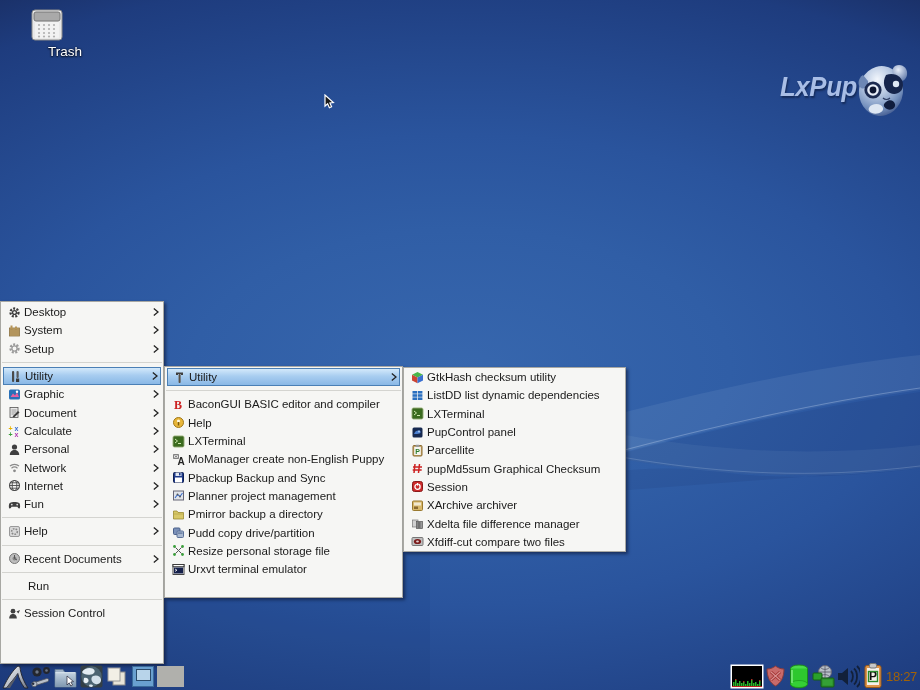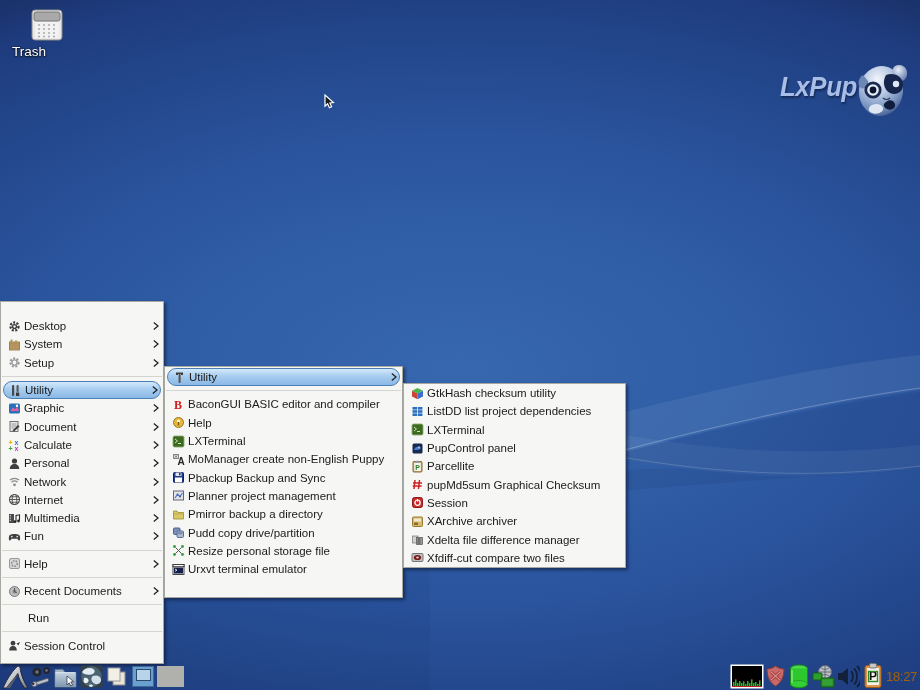--- a/index.html
+++ b/index.html
@@ -5,28 +5,28 @@
 background:radial-gradient(ellipse 900px 470px at 460px 370px,#3767ae 0%,#305ea6 30%,#2a549d 50%,#254a90 65%,#1e3c7e 85%,#182a5c 100%);}
 #waves{position:absolute;left:0;top:0;}
 .abs{position:absolute;}
 
 .menu{position:absolute;background:#f6f6f4;border:1px solid #a8a8a3;box-shadow:2px 2px 3px rgba(10,15,40,.55);box-sizing:border-box;}
 .mi{display:flex;align-items:center;height:18.3px;padding:0 4px 0 7px;box-sizing:border-box;}
 .mi .ic{width:13px;height:13px;flex:0 0 13px;margin-right:3px;}
 .mi .t{font-size:11.5px;color:#1a1a1a;white-space:nowrap;}
 .sep{height:1px;background:#d4d4d0;margin:4px 1px;}
 .arr{margin-left:auto;width:6px;height:8px;flex:0 0 6px;}
-.hl{background:linear-gradient(#d3e9fb,#a8cdf0 45%,#8ab8e6);border:1px solid #4a7fb5;border-radius:9px;margin:0 2px;padding:0 2px 0 5px;}
+.hl{background:linear-gradient(#d3e9fb,#a8cdf0 45%,#8ab8e6);border:1px solid #4a7fb5;border-radius:0;margin:0 2px;padding:0 2px 0 5px;}
 
 #clock{position:absolute;left:886px;top:669px;font-size:13px;color:#a16207;letter-spacing:-0.3px;}
 .tbtn{position:absolute;left:190px;top:690px;width:119px;height:21px;border-radius:9px;
 background:linear-gradient(#aebacc,#8e9db5 55%,#8190a9);border:1px solid #c3cdda;box-sizing:border-box;
 display:flex;align-items:center;font-size:11px;color:#16253f;}
 
-#trash{position:absolute;left:12px;top:8px;width:70px;text-align:left;}
+#trash{position:absolute;left:12px;top:8px;width:70px;text-align:right;}
 #trash .lbl{margin-top:2px;font-size:13.5px;color:#fff;text-shadow:0 1px 2px rgba(0,0,0,0.9),0 0 2px rgba(0,0,0,0.7);}
 
 #lxpup{position:absolute;left:780px;top:71px;font-style:italic;font-weight:bold;font-size:28px;color:#a9bee6;letter-spacing:-0.4px;transform:scaleX(0.92);transform-origin:0 0;text-shadow:1px 2px 2px rgba(10,20,50,.55);}
 </style></head>
 <body>
 <div id="desk"></div>
 <svg id="waves" width="920" height="690">
  <path d="M430 505 C 560 470 740 415 920 390 L 920 355 C 740 375 560 430 430 465 Z" fill="rgba(205,220,245,0.09)"></path>
  <path d="M430 425 C 560 440 700 495 920 468 L 920 445 C 700 470 560 415 430 402 Z" fill="rgba(205,220,245,0.07)"></path>
  <path d="M430 503 C 560 468 740 413 920 388" stroke="rgba(215,230,250,0.30)" stroke-width="1.1" fill="none"></path>
@@ -86,21 +86,21 @@
  <circle cx="18" cy="28" r="3.4" fill="#0c1530"></circle>
  <path d="M31 40 C 34 37 39 38 40 42 C 41 46 36 49 32 47 C 28 45 28 42 31 40 Z" fill="#101d3e"></path>
  <path d="M17 43 C 21 41 27 42 28 46 C 29 50 22 53 17 51 C 12 49 13 45 17 43 Z" fill="#dde6f2"></path>
  <path d="M28 36 C 30 38 33 38 35 36" stroke="#2a3a60" stroke-width="1.2" fill="none"></path>
 </svg>
 
 <svg class="abs" style="left:324px;top:94px;" width="11" height="16" viewBox="0 0 11 16">
  <path d="M1 1 L1 12.2 L3.6 9.8 L5.4 13.8 L7.6 12.8 L5.9 9 L9.4 8.6 Z" fill="#1a1a1a" stroke="#fff" stroke-width="1.2"></path>
 </svg>
 
-<div class="menu" id="m1" style="left:0;top:301px;width:164px;height:363px;padding-top:15px;">
+<div class="menu" id="m1" style="left:0;top:301px;width:164px;height:363px;padding-top:1px;">
     <div class="mi">
       <svg class="ic" viewBox="0 0 13 13">
         <circle cx="6.5" cy="6.5" r="4" fill="none" stroke="#3a3a3a" stroke-width="2.3" stroke-dasharray="2 1.4"></circle>
         <circle cx="6.5" cy="6.5" r="2.6" fill="#3a3a3a"></circle>
         <circle cx="6.5" cy="6.5" r="1.2" fill="#f6f6f4"></circle>
       </svg>
       <span class="t">Desktop</span>
       <svg class="arr" viewBox="0 0 6 8">
         <path d="M0.8 0.6 L5 4 L0.8 7.4" stroke="#222" stroke-width="1.3" fill="none"></path>
       </svg>
@@ -194,35 +194,20 @@
         <path d="M0.8 0.6 L5 4 L0.8 7.4" stroke="#222" stroke-width="1.3" fill="none"></path>
       </svg>
     </div>
     <div class="mi">
       <svg class="ic" viewBox="0 0 13 13">
         <circle cx="6.5" cy="6.5" r="5" fill="none" stroke="#4a4a4a" stroke-width="1.1"></circle>
         <ellipse cx="6.5" cy="6.5" rx="2.3" ry="5" fill="none" stroke="#4a4a4a" stroke-width="0.9"></ellipse>
         <path d="M1.5 6.5 h10 M2.2 3.8 h8.6 M2.2 9.2 h8.6" stroke="#4a4a4a" stroke-width="0.9"></path>
       </svg>
       <span class="t">Internet</span>
-      <svg class="arr" viewBox="0 0 6 8">
-        <path d="M0.8 0.6 L5 4 L0.8 7.4" stroke="#222" stroke-width="1.3" fill="none"></path>
-      </svg>
-    </div>
-    <div class="mi">
-      <svg class="ic" viewBox="0 0 13 13">
-        <rect x="1" y="2" width="5" height="9" fill="#4a4a4a"></rect>
-        <rect x="1.8" y="3" width="1" height="1.4" fill="#ddd"></rect>
-        <rect x="1.8" y="5.4" width="1" height="1.4" fill="#ddd"></rect>
-        <rect x="1.8" y="7.8" width="1" height="1.4" fill="#ddd"></rect>
-        <path d="M8 9.5 V3.5 L11.5 2.8 V8.8" stroke="#2a2a2a" stroke-width="1.1" fill="none"></path>
-        <circle cx="7" cy="9.7" r="1.4" fill="#2a2a2a"></circle>
-        <circle cx="10.5" cy="9" r="1.4" fill="#2a2a2a"></circle>
-      </svg>
-      <span class="t">Multimedia</span>
       <svg class="arr" viewBox="0 0 6 8">
         <path d="M0.8 0.6 L5 4 L0.8 7.4" stroke="#222" stroke-width="1.3" fill="none"></path>
       </svg>
     </div>
     <div class="mi">
       <svg class="ic" viewBox="0 0 13 13">
         <path d="M2 5 C0.8 5 0.5 10 1.5 10.5 C2.5 11 3.5 8.8 3.5 8.8 L9.5 8.8 C9.5 8.8 10.5 11 11.5 10.5 C12.5 10 12.2 5 11 5 C9 3.8 4 3.8 2 5 Z" fill="#3f3f3f"></path>
         <circle cx="3.8" cy="6.6" r="0.9" fill="#ddd"></circle>
         <circle cx="9.2" cy="6.6" r="0.9" fill="#ddd"></circle>
       </svg>
@@ -360,39 +345,39 @@
       <svg class="ic" viewBox="0 0 13 13">
         <rect x="1" y="1.5" width="11" height="10" fill="#f5f5f5" stroke="#333" stroke-width="0.9"></rect>
         <rect x="1" y="1.5" width="11" height="2.2" fill="#fff" stroke="#333" stroke-width="0.9"></rect>
         <rect x="2" y="4.5" width="9" height="6" fill="#15204a"></rect>
         <path d="M3 6 l2 1.2 l-2 1.2" stroke="#fff" stroke-width="0.8" fill="none"></path>
       </svg>
       <span class="t">Urxvt terminal emulator</span>
     </div>
   </div>
 
-<div class="menu" id="m3" style="left:403px;top:367px;width:223px;height:185px;padding-top:0px;margin-top:16px;">
+<div class="menu" id="m3" style="left:403px;top:367px;width:223px;height:185px;padding-top:0px;">
     <div class="mi">
       <svg class="ic" viewBox="0 0 13 13">
         <path d="M6.5 1 L12 3.8 L6.5 6.6 L1 3.8 Z" fill="#4ab54a"></path>
         <path d="M1 3.8 L6.5 6.6 L6.5 12.2 L1 9.4 Z" fill="#cc4433"></path>
         <path d="M12 3.8 L6.5 6.6 L6.5 12.2 L12 9.4 Z" fill="#3a6fd0"></path>
       </svg>
       <span class="t">GtkHash checksum utility</span>
     </div>
     <div class="mi">
       <svg class="ic" viewBox="0 0 13 13">
         <rect x="1.5" y="2" width="4.6" height="2.6" fill="#2a6fc0"></rect>
         <rect x="6.8" y="2" width="4.6" height="2.6" fill="#2a6fc0"></rect>
         <rect x="1.5" y="5.2" width="4.6" height="2.6" fill="#2a6fc0"></rect>
         <rect x="6.8" y="5.2" width="4.6" height="2.6" fill="#2a6fc0"></rect>
         <rect x="1.5" y="8.4" width="4.6" height="2.6" fill="#2a6fc0"></rect>
         <rect x="6.8" y="8.4" width="4.6" height="2.6" fill="#2a6fc0"></rect>
       </svg>
-      <span class="t">ListDD list project dependencies</span>
+      <span class="t">ListDD list dynamic dependencies</span>
     </div>
     <div class="mi">
       <svg class="ic" viewBox="0 0 13 13">
         <rect x="1" y="1" width="11" height="11" rx="1.5" fill="#2d5016" stroke="#9ab87a"></rect>
         <rect x="2" y="2" width="9" height="9" fill="#3a6b1e"></rect>
         <path d="M3 4 L5.5 6 L3 8" stroke="#cfe8b0" stroke-width="1" fill="none"></path>
         <path d="M6 8.5 h3" stroke="#cfe8b0" stroke-width="1"></path>
       </svg>
       <span class="t">LXTerminal</span>
     </div>

